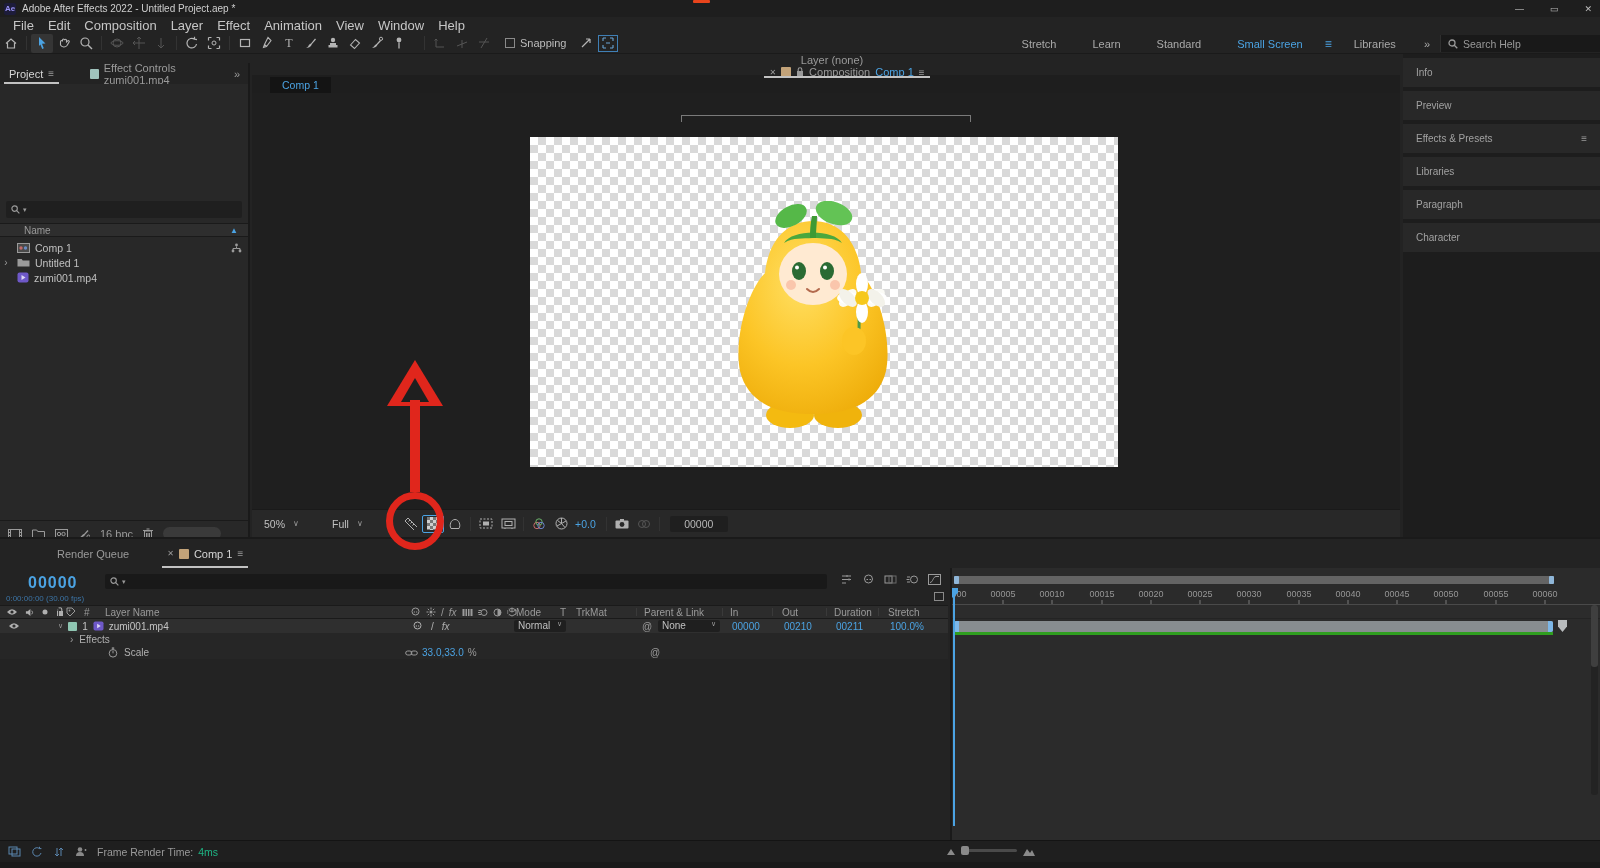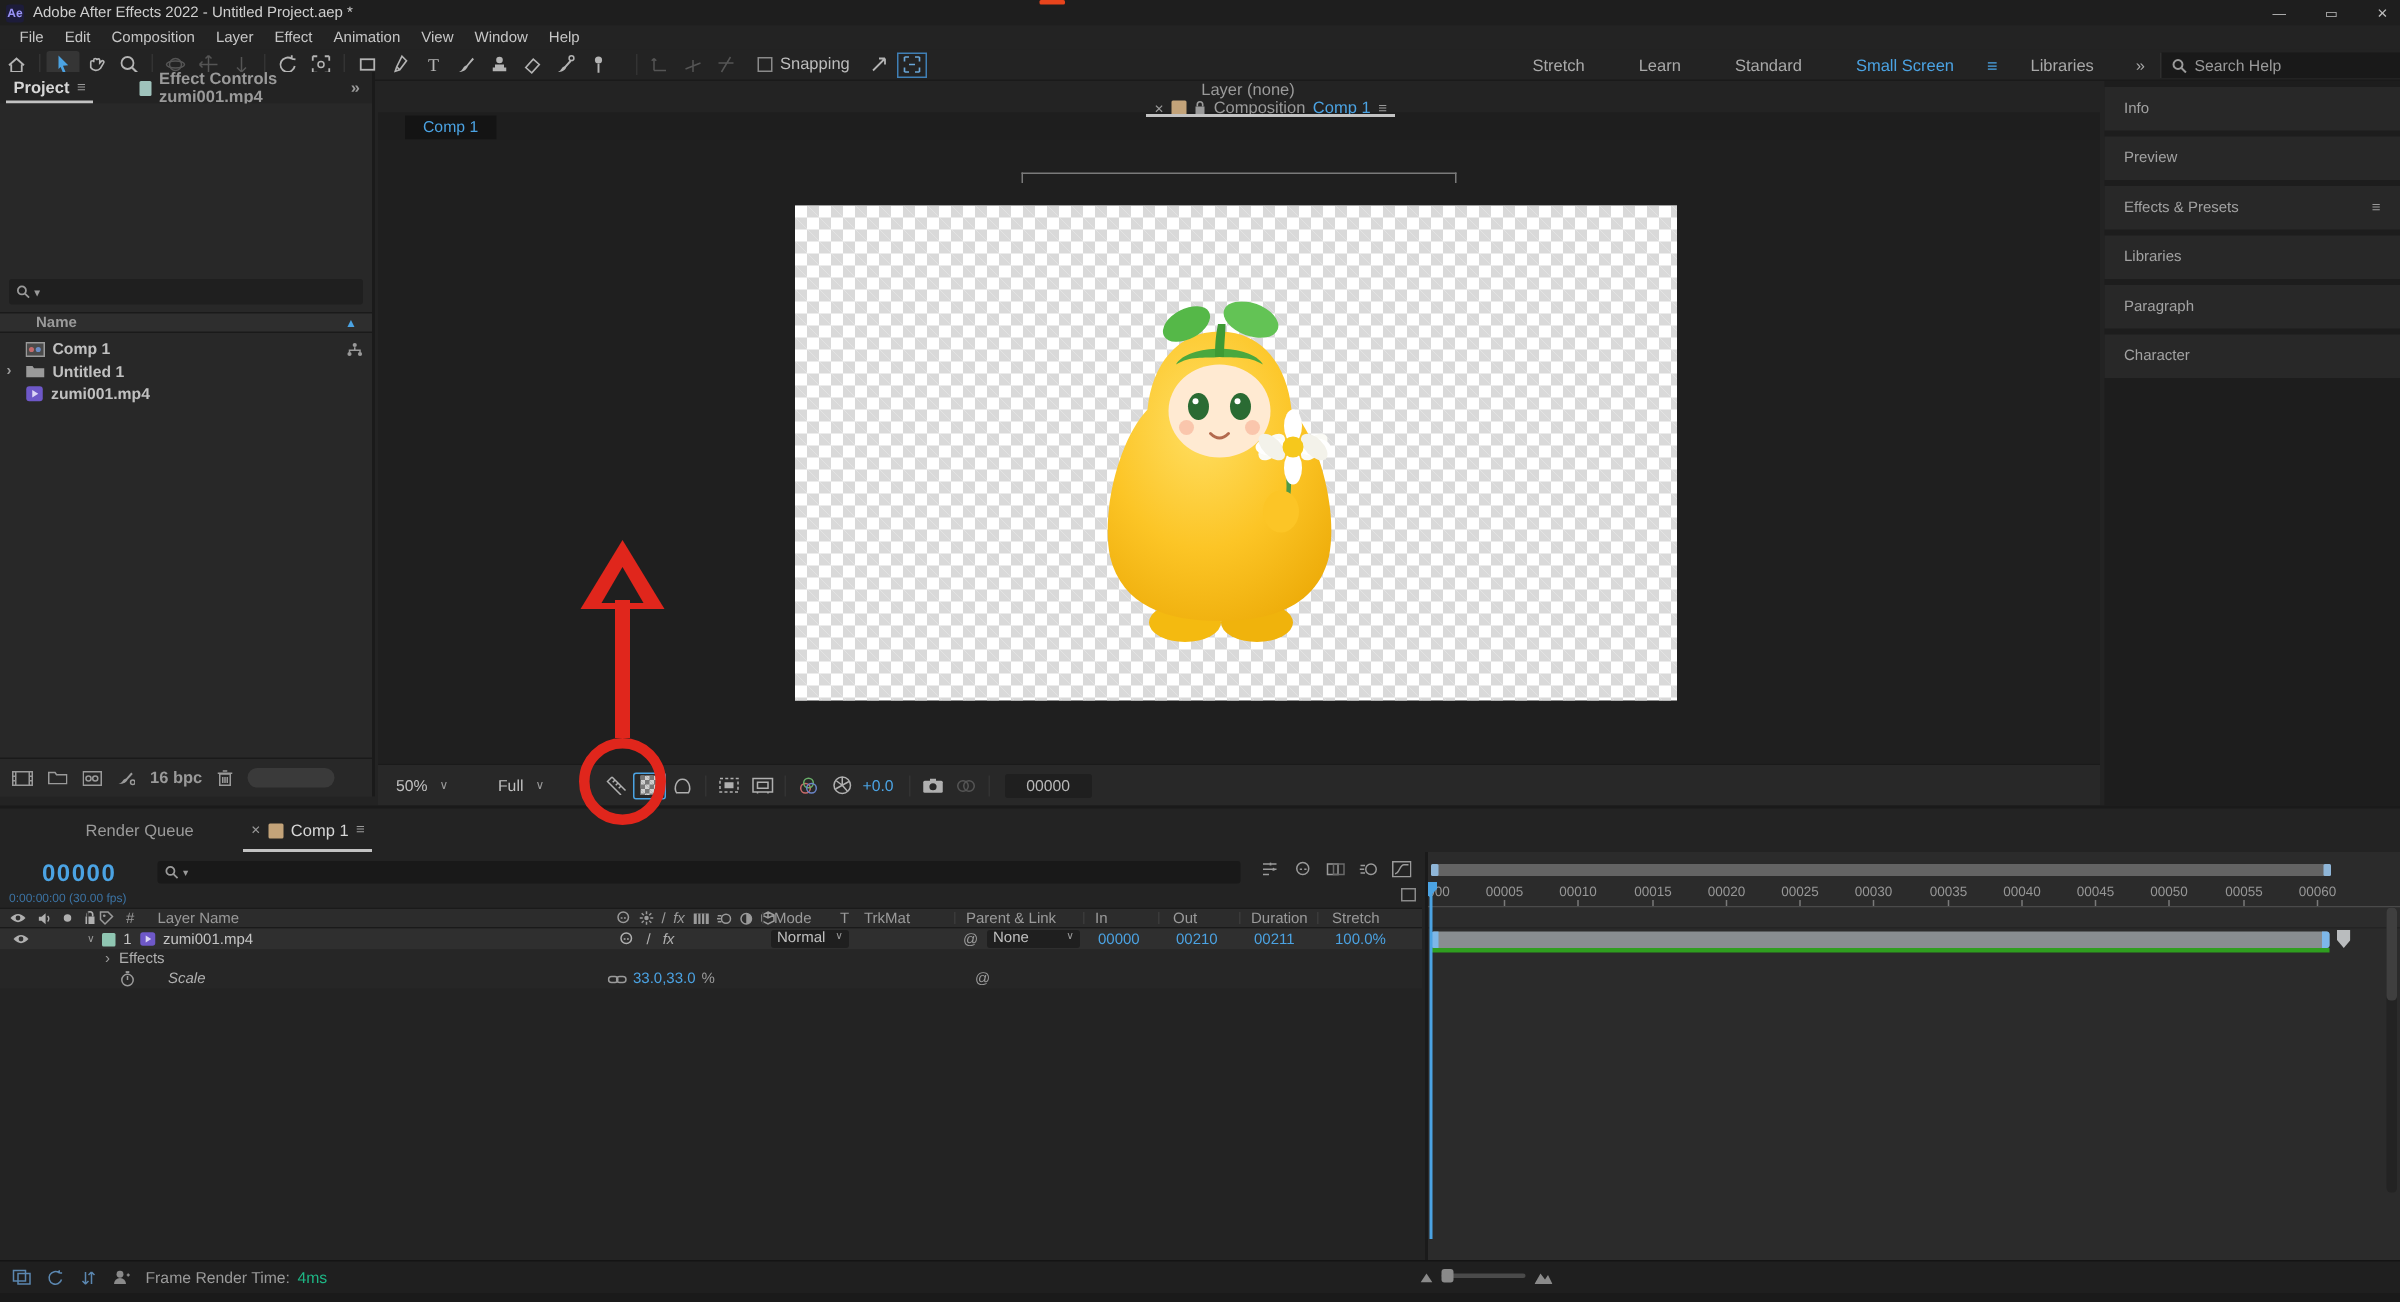--- a/index.html
+++ b/index.html
@@ -16,21 +16,21 @@
 
   
   .titlebar{position:absolute;left:0;top:0;width:1600px;height:17px;background:#1e1e1e;display:flex;align-items:center;font-size:10px;color:#cfcfcf;}
   .ae-badge{width:12px;height:12px;margin:0 6px 0 4px;background:#1d1c3a;color:#9a93f5;font-size:8px;font-weight:bold;display:flex;align-items:center;justify-content:center;border-radius:2px;}
   .rec-dash{position:absolute;left:693px;top:0;width:17px;height:3px;background:#e8441c;border-radius:1px;}
   .win-controls{position:absolute;right:8px;top:0;height:17px;display:flex;align-items:center;gap:26px;color:#bdbdbd;font-size:9px;}
   .win-controls span{cursor:default;}
 
   
   .menubar{position:absolute;left:0;top:17px;width:1600px;height:16px;background:var(--bg);display:flex;align-items:center;padding-left:6px;color:#c6c6c6;}
-  .menubar span{padding:0 7px;font-size:10px;}
+  .menubar span{padding:0 7px;font-size:13px;}
 
   
   .toolbar{position:absolute;left:0;top:33px;width:1600px;height:21px;background:var(--bg);border-bottom:1px solid #1a1a1a;display:flex;align-items:center;}
   .tool{width:22px;height:19px;display:flex;align-items:center;justify-content:center;}
   .tool.active{background:#353535;border-radius:2px;}
   .tool.disabled svg *{stroke:#555 !important;fill:none;}
   .tb-sep{width:1px;height:14px;background:#333;margin:0 4px;}
   .snap{display:flex;align-items:center;gap:5px;margin-left:10px;color:#bdbdbd;}
   .snap .box{width:10px;height:10px;border:1px solid #8a8a8a;background:transparent;}
   .ws{position:absolute;right:0;top:0;height:21px;display:flex;align-items:center;gap:0;}
@@ -43,21 +43,21 @@
   .help-search input::placeholder{color:#9a9a9a;}
 
   
   .panel-tabbar{height:21px;display:flex;align-items:center;background:var(--bg);}
   .ptab{display:flex;align-items:center;gap:5px;padding:0 9px;height:100%;font-size:11px;color:#9a9a9a;position:relative;}
   .ptab.on{color:#d6d6d6;}
   .ptab.on::after{content:"";position:absolute;left:4px;right:4px;bottom:0;height:2px;background:#c2c2c2;}
   .swatch{width:10px;height:10px;border-radius:1px;}
 
   
-  .project{position:absolute;left:0;top:48px;width:250px;height:483px;background:var(--panel);border-right:2px solid var(--line);font-weight:bold;}
+  .project{position:absolute;left:0;top:63px;width:250px;height:483px;background:var(--panel);border-right:2px solid var(--line);}
   .proj-body{position:absolute;left:0;top:21px;right:0;bottom:0;background:var(--panel);}
   .proj-search{position:absolute;left:6px;right:6px;top:117px;height:17px;background:#1f1f1f;border-radius:2px;display:flex;align-items:center;gap:3px;padding:0 5px;}
   .proj-head{position:absolute;left:0;right:0;top:139px;height:14px;background:#2e2e2e;border-top:1px solid var(--line);border-bottom:1px solid var(--line);display:flex;align-items:center;color:#9a9a9a;font-size:10px;}
   .proj-head .sort{margin-left:auto;margin-right:10px;color:var(--blue);font-size:8px;}
   .prow{position:absolute;left:0;right:0;height:15px;display:flex;align-items:center;gap:5px;font-size:10.5px;color:#c0c0c0;}
   .proj-foot{position:absolute;left:0;right:0;bottom:0;height:26px;border-top:1px solid var(--line);display:flex;align-items:center;gap:10px;padding:0 8px;color:#9a9a9a;}
   .pill{width:58px;height:13px;background:#3a3a3a;border-radius:7px;}
 
   
   .viewer{position:absolute;left:252px;top:54px;width:1148px;height:483px;background:#1e1e1e;}
@@ -804,21 +804,21 @@
       </div>
 
       <div class="hrow row-fx">
         <div class="cell" style="left:70px;gap:6px;color:#b0b0b0;">
           <span class="glyph">›</span>
           <span>Effects</span>
         </div>
       </div>
 
       <div class="hrow row-scale">
-        <div class="cell" style="left:80px;gap:22px;color:#b0b0b0;font-style:italic;">
+        <div class="cell" style="left:108px;gap:6px;color:#b0b0b0;">
           <span class="icon">
             <svg width="10" height="11" viewBox="0 0 10 11">
                 <circle cx="5" cy="6.3" r="3.8" fill="none" stroke="#9a9a9a"></circle>
                 <line x1="5" y1="6.3" x2="5" y2="3.6" stroke="#9a9a9a"></line>
                 <rect x="3.8" y="0.4" width="2.4" height="1.4" fill="#9a9a9a"></rect>
               </svg>
           </span>
           <span>Scale</span>
         </div>
         <div class="cell" style="left:405px;gap:4px;">

